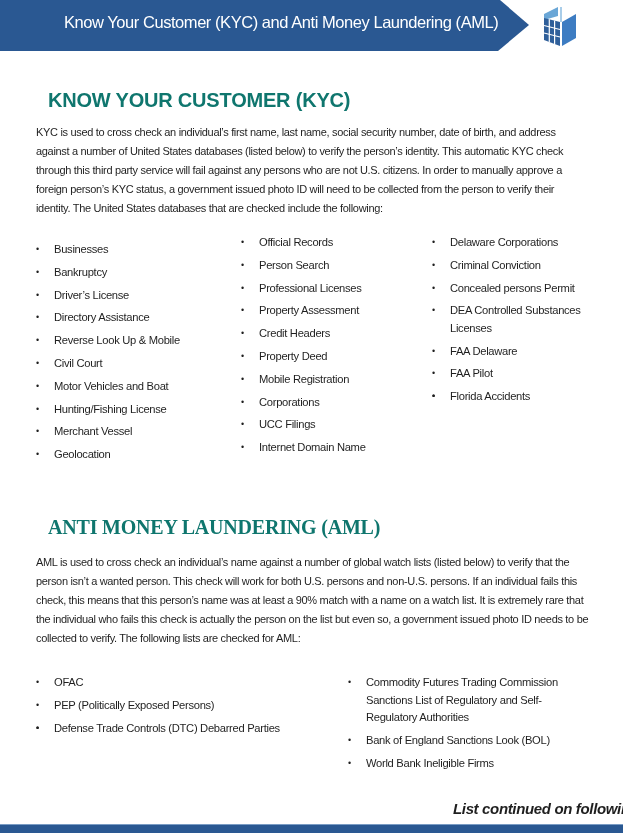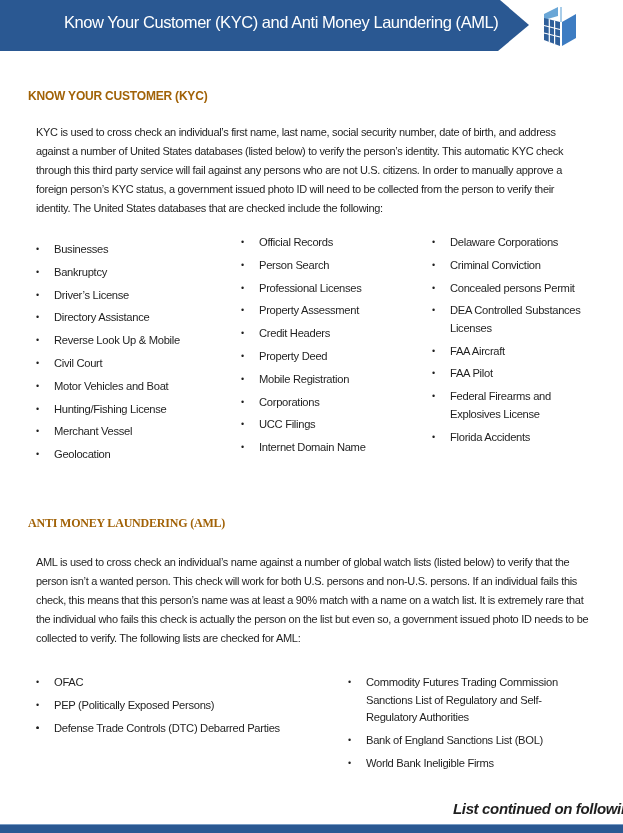--- a/index.html
+++ b/index.html
@@ -36,24 +36,24 @@
     }
     .logo {
       position: absolute;
       left: 540px;
       top: 4px;
       width: 40px;
       height: 44px;
     }
     .section-heading {
       position: absolute;
-      left: 28px;
-      font-size: 12px;
+      left: 48px;
+      font-size: 20px;
       font-weight: bold;
-      color: #a16207;
+      color: #0f766e;
       letter-spacing: -0.2px;
       white-space: nowrap;
     }
     .para {
       position: absolute;
       left: 36px;
       width: 555px;
       font-size: 11px;
       line-height: 19px;
       letter-spacing: -0.32px;
@@ -151,36 +151,36 @@
   <li><span class="bullet">•</span><span>Corporations</span></li>
   <li><span class="bullet">•</span><span>UCC Filings</span></li>
   <li><span class="bullet">•</span><span>Internet Domain Name</span></li>
 </ul>
 
 <ul class="list" style="left:432px; top:234px; width:160px;">
   <li><span class="bullet">•</span><span>Delaware Corporations</span></li>
   <li><span class="bullet">•</span><span>Criminal Conviction</span></li>
   <li><span class="bullet">•</span><span>Concealed persons Permit</span></li>
   <li><span class="bullet">•</span><span>DEA Controlled Substances Licenses</span></li>
-  <li><span class="bullet">•</span><span>FAA Aircraft</span></li>
+  <li><span class="bullet">•</span><span>FAA Delaware</span></li>
   <li><span class="bullet">•</span><span>FAA Pilot</span></li>
-  <li><span class="bullet">•</span><span>Federal Firearms and Explosives License</span></li>
+  <li><span class="bullet">•</span></li>
   <li><span class="bullet">•</span><span>Florida Accidents</span></li>
 </ul>
 
 <div class="section-heading" style="top:516px;font-family:Liberation Serif, serif;">ANTI MONEY LAUNDERING (AML)</div>
 <div class="para" style="top:553px;">AML is used to cross check an individual’s name against a number of global watch lists (listed below) to verify that the person isn’t a wanted person. This check will work for both U.S. persons and non-U.S. persons. If an individual fails this check, this means that this person’s name was at least a 90% match with a name on a watch list.  It is extremely rare that the individual who fails this check is actually the person on the list but even so, a government issued photo ID needs to be collected to verify. The following lists are checked for AML:</div>
 
 <ul class="list" style="left:36px; top:674px; width:290px;">
   <li><span class="bullet">•</span><span>OFAC</span></li>
   <li><span class="bullet">•</span><span>PEP (Politically Exposed Persons)</span></li>
   <li style="width:175px;"><span class="bullet">•</span></li>
   <li><span class="bullet">•</span><span>Defense Trade Controls (DTC) Debarred Parties</span></li>
 </ul>
 
 <ul class="list" style="left:348px; top:674px; width:210px;">
   <li><span class="bullet">•</span><span>Commodity Futures Trading Commission Sanctions List of Regulatory and Self-Regulatory Authorities</span></li>
-  <li><span class="bullet">•</span><span>Bank of England Sanctions List (BOL)</span></li>
+  <li><span class="bullet">•</span><span>Bank of England Sanctions Look (BOL)</span></li>
   <li><span class="bullet">•</span><span>World Bank Ineligible Firms</span></li>
 </ul>
 
 <div class="continued">List continued on following page...</div>
 <div class="footer-bar"></div>
 
 </body></html>

